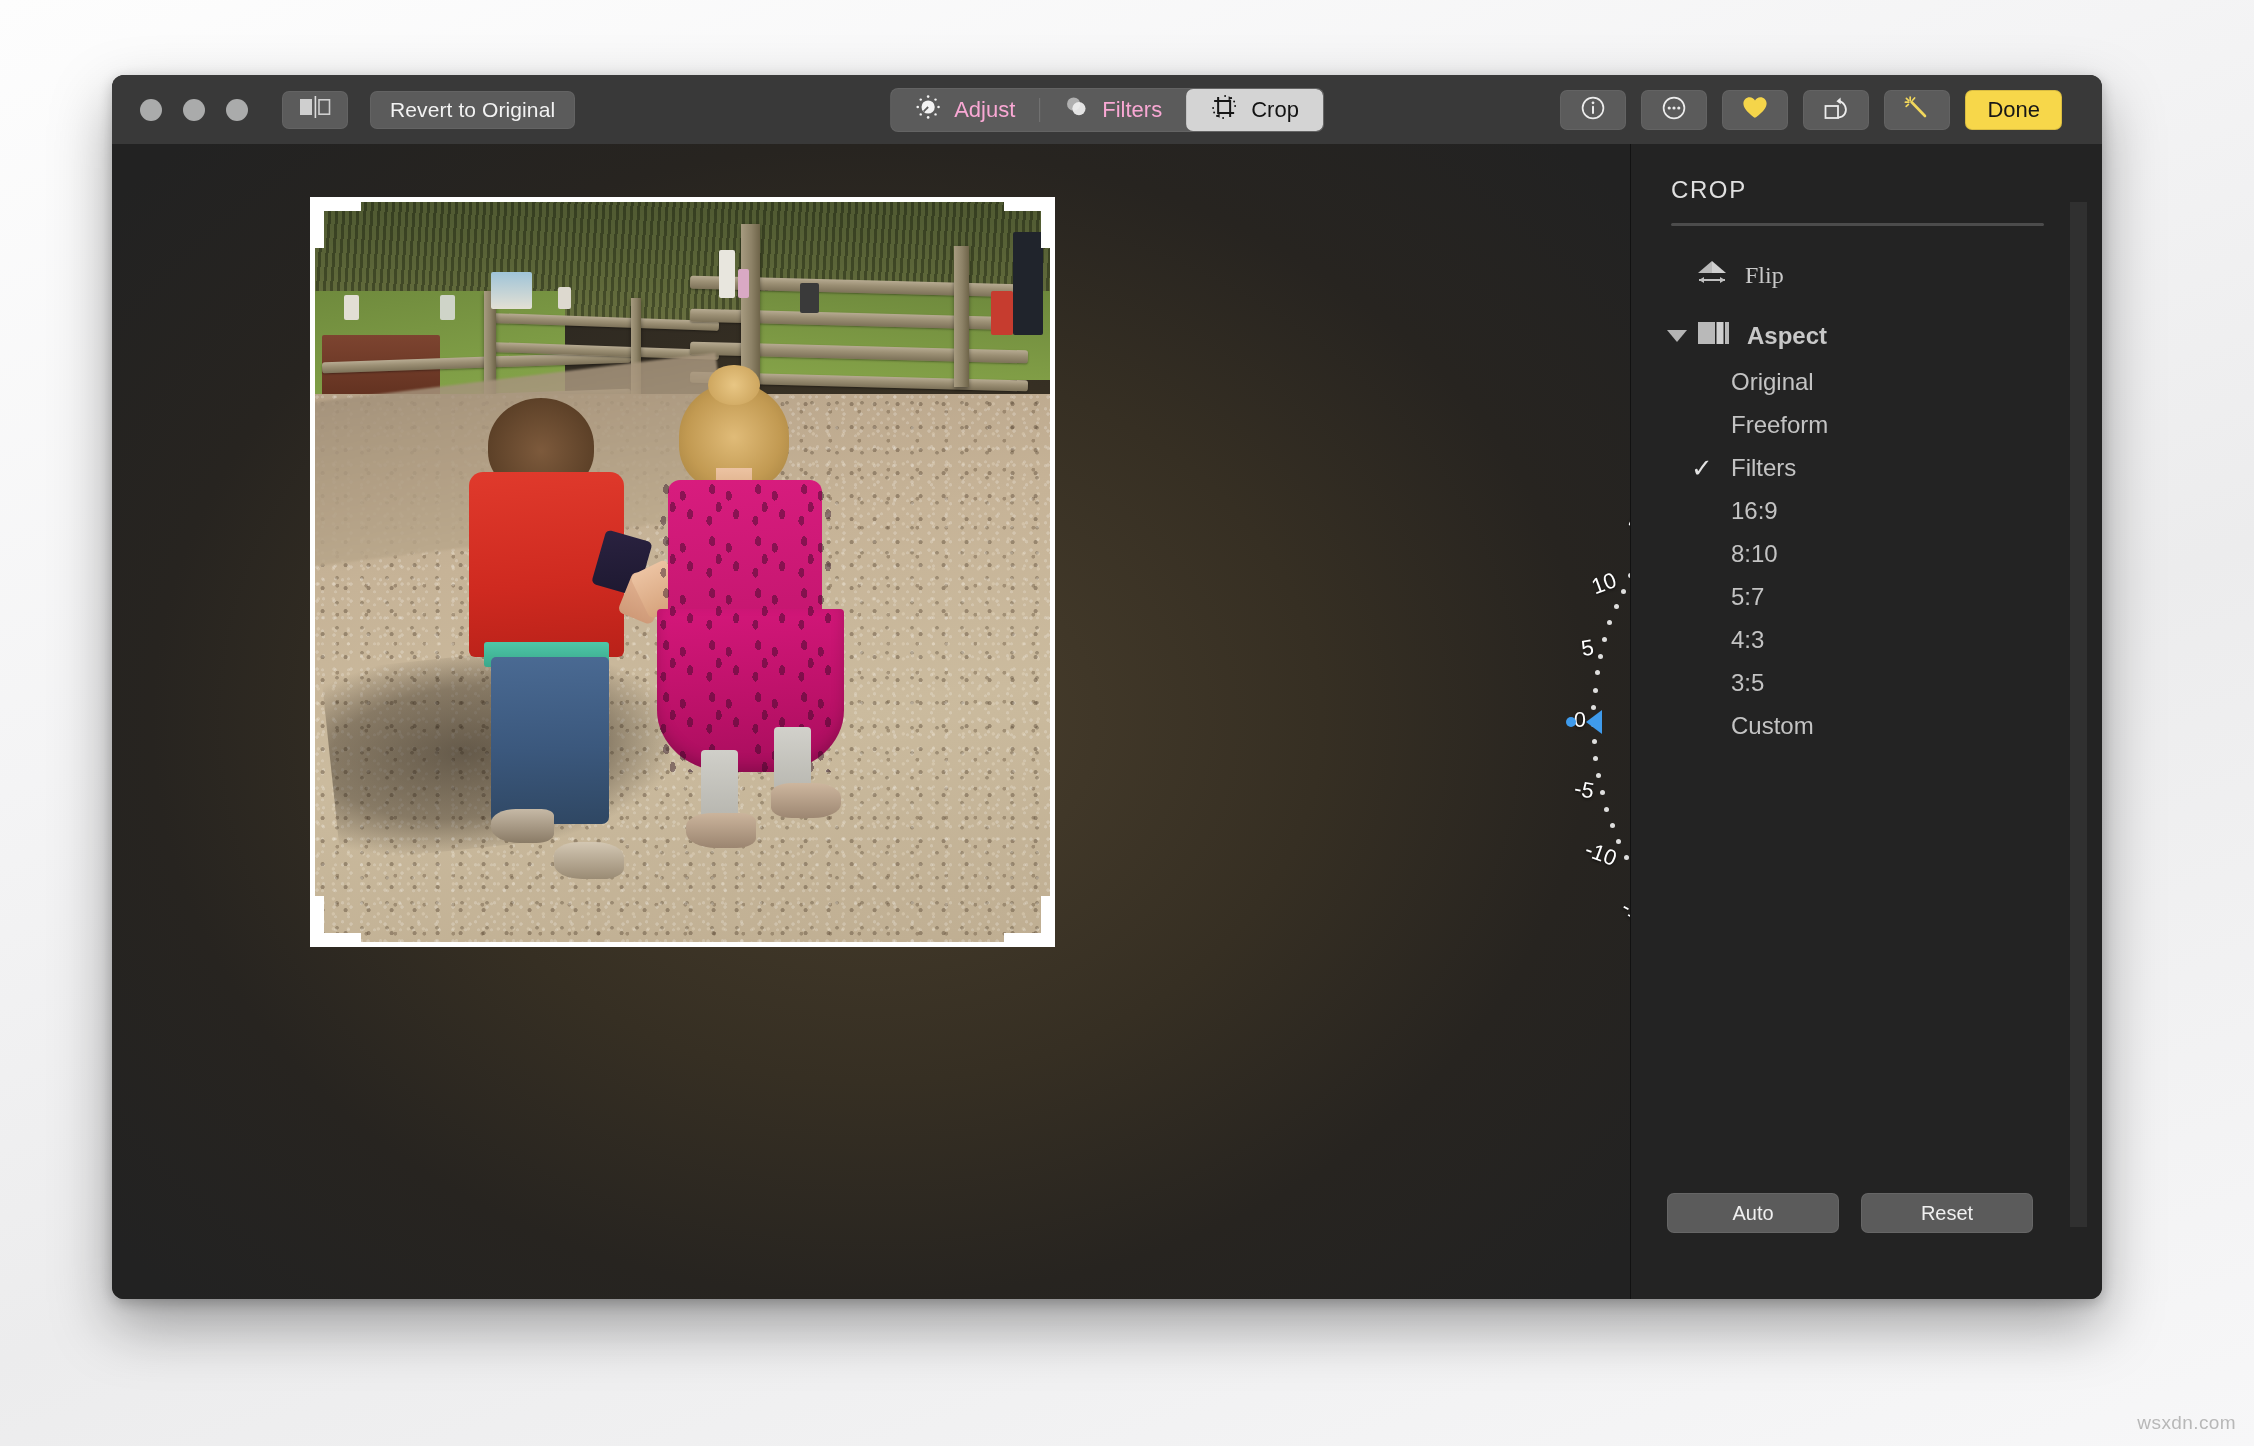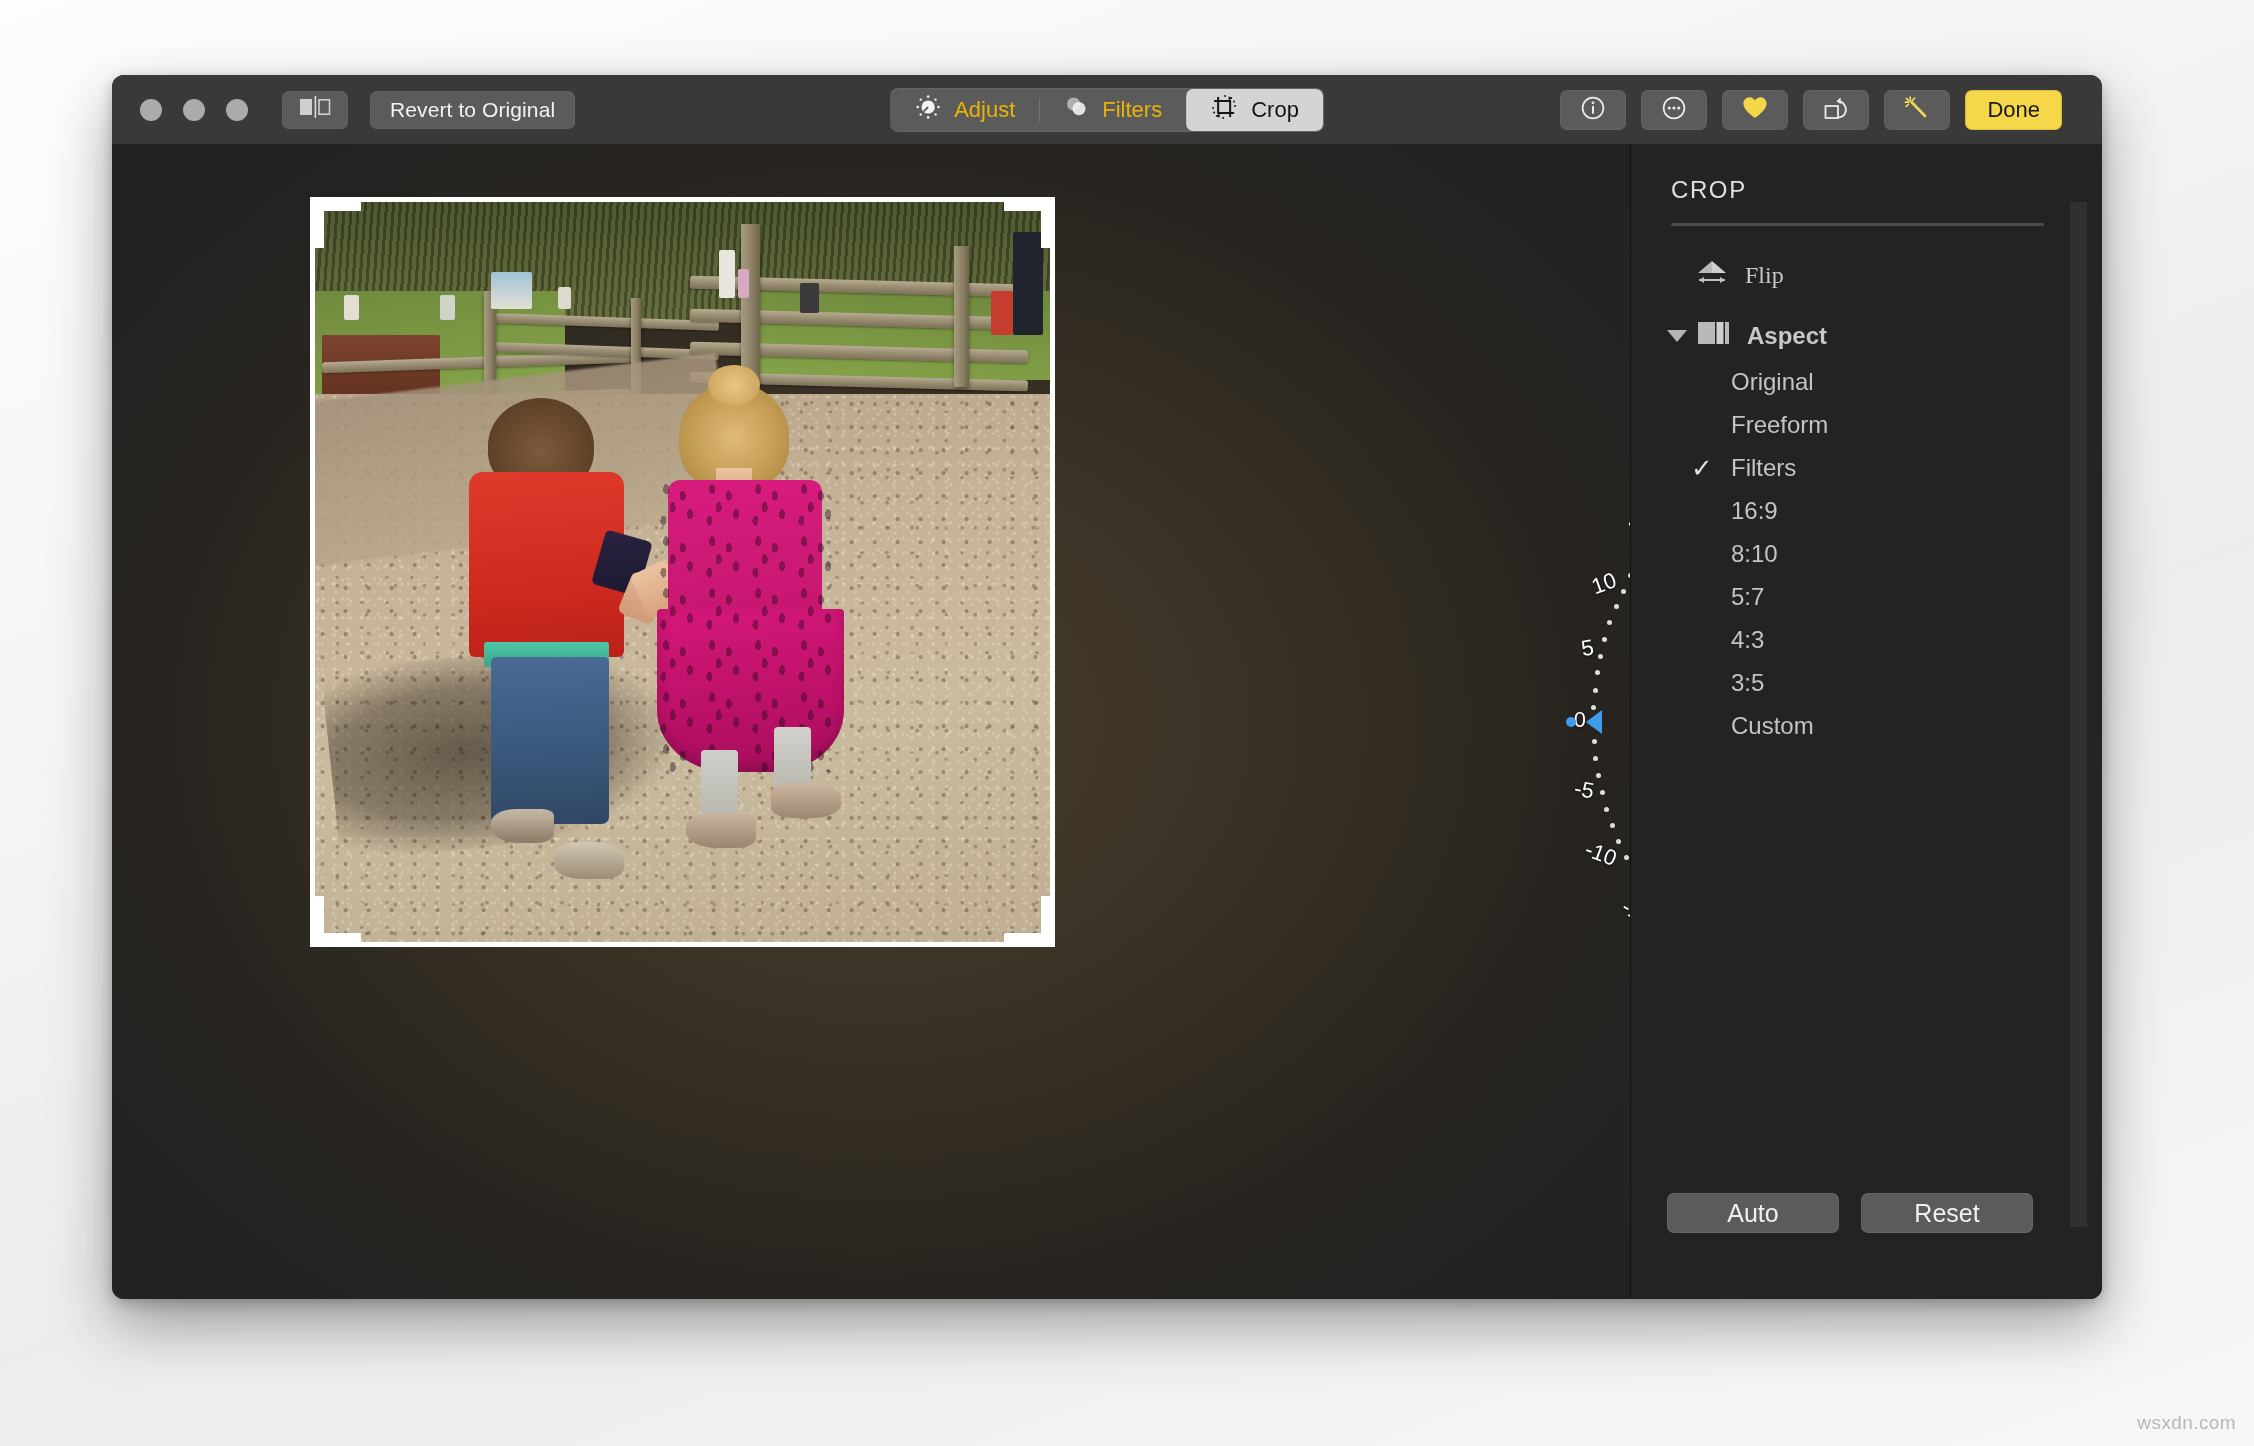--- a/index.html
+++ b/index.html
@@ -80,21 +80,21 @@
     border-radius: 8px;
     height: 44px;
     overflow: hidden;
     border: 0.5px solid rgba(255,255,255,0.06);
   }
   .seg {
     display: flex;
     align-items: center;
     gap: 13px;
     padding: 0 24px;
-    color: #eab308;
+    color: #f9a8d4;
     font-size: 22px;
     position: relative;
     cursor: default;
   }
   .seg + .seg::before {
     content: "";
     position: absolute;
     left: 0; top: 9px; bottom: 9px;
     width: 1px;
     background: rgba(255,255,255,0.16);
@@ -397,21 +397,21 @@
     display:flex;
     gap: 22px;
     padding: 0 0 66px 36px;
   }
   .footer-btn {
     width: 172px;
     height: 40px;
     background:#5b5b5b;
     border-radius: 7px;
     color:#f0f0f0;
-    font-size: 25px;
+    font-size: 20px;
     display:flex; align-items:center; justify-content:center;
     border: 0.5px solid rgba(255,255,255,0.07);
     cursor: default;
   }
 
   #watermark {
     position: absolute;
     right: 18px;
     bottom: 12px;
     color: #b8b8b8;

